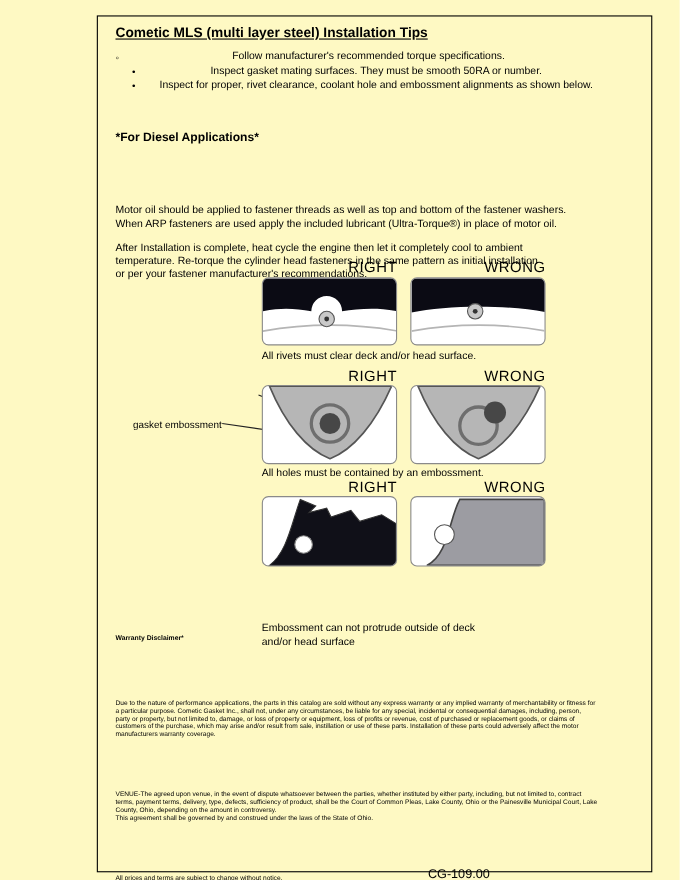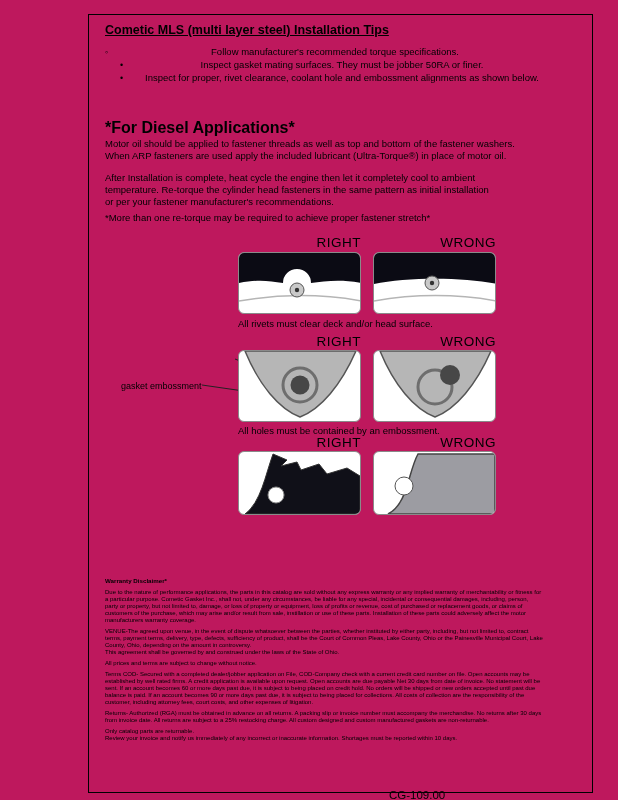--- a/index.html
+++ b/index.html
@@ -1,30 +1,30 @@
 <!DOCTYPE html>
 <html><head>
 <meta charset="utf-8">
 <style>
   * { margin:0; padding:0; box-sizing:border-box; }
   html,body { background:#fff; }
   body { width:618px; height:800px; font-family:"Liberation Sans", sans-serif; color:#000; }
-  .page { position:relative; width:618px; height:800px; background:#be185d; overflow:hidden; }
+  .page { position:relative; width:618px; height:800px; background:#fef9c3; overflow:hidden; }
   .frame { position:absolute; left:88px; top:14px; width:505px; height:779px; border:1px solid #000; }
-  .pre { white-space:pre-line; }
+  .pre { white-space:pre-line;margin-top:48px; }
 
   .title { position:absolute; left:16px; top:8px; font-size:12.5px; font-weight:bold; text-decoration:underline; }
 
   .tips { position:absolute; left:16px; top:31px; list-style:none; font-size:9.5px; line-height:12.8px; width:450px;text-align:center; }
   .l1 { position:relative; padding-left:10px; }
   .l1::before { content:"◦"; position:absolute; left:0; top:0; font-size:9px; }
   .l2 { position:relative; padding-left:10px; margin-left:14px; }
   .l2::before { content:"•"; position:absolute; left:1px; top:0; font-size:9px; }
 
-  .diesel-h { position:absolute; left:16px; top:104px; font-size:16px; font-weight:bold; }
+  .diesel-h { position:absolute; left:16px; top:104px; font-size:11px; font-weight:bold; }
   .para { position:absolute; left:16px; width:434px; font-size:9.5px; line-height:12px; }
   .p1 { top:123px; }
   .p2 { top:157px; }
   .note { top:197px; }
 
   .dg-label { position:absolute; width:123px; text-align:right; font-size:13.5px; letter-spacing:0.5px; }
   .panel { position:absolute; width:123px; border:1px solid #8a8a8a; border-radius:6px; overflow:hidden; background:#fff; }
   .panel svg { display:block; }
   .caption { position:absolute; left:149px; font-size:9.5px; line-height:11.5px; }
 
@@ -40,31 +40,30 @@
 </head>
 <body>
 
 <div class="page">
   <div class="frame">
 
     <h1 class="title">Cometic MLS (multi layer steel) Installation Tips</h1>
 
     <ul class="tips">
       <li class="l1">Follow manufacturer's recommended torque specifications.</li>
-      <li class="l2">Inspect gasket mating surfaces.  They must be jobber 50RA or finer.</li>
+      <li class="l2">Inspect gasket mating surfaces.  They must be smooth 50RA or number.</li>
       <li class="l2">Inspect for proper, rivet clearance, coolant hole and embossment alignments as shown below.</li>
     </ul>
 
     <h2 class="diesel-h">*For Diesel Applications*</h2>
     <p class="para p1 pre">Motor oil should be applied to fastener threads as well as top and bottom of the fastener washers.
 When ARP fasteners are used apply the included lubricant (Ultra-Torque®) in place of motor oil.</p>
     <p class="para p2 pre">After Installation is complete, heat cycle the engine then let it completely cool to ambient
 temperature. Re-torque the cylinder head fasteners in the same pattern as initial installation
 or per your fastener manufacturer's recommendations.</p>
-    <p class="para note">*More than one re-torque may be required to achieve proper fastener stretch*</p>
 
     <div class="dg-label" style="left:149px;top:220px">RIGHT</div>
     <div class="dg-label" style="left:284px;top:220px">WRONG</div>
 
     <div class="panel" style="left:149px;top:237px;height:62px">
       <svg width="123" height="62" viewBox="0 0 123 62">
         <path d="M0,0 H123 V30 C102,26 86,28 72,30 A14,14 0 0 0 44,30 C30,28 20,26 0,30 Z" fill="#0b0b14"></path>
         <path d="M0,48 C40,41 83,41 123,48" stroke="#b5b5b5" stroke-width="1.5" fill="none"></path>
         <circle cx="58" cy="37" r="7" fill="#c9c9c9" stroke="#555" stroke-width="1"></circle>
         <circle cx="58" cy="37" r="2.2" fill="#333"></circle>
@@ -114,20 +113,22 @@
         <path d="M34,2 L48,8 L42,14 L58,10 L62,18 L80,12 L88,22 L108,16 L121,24 V62 H6 C22,50 26,24 34,2 Z" fill="#101018" stroke="#333" stroke-width="1"></path>
         <circle cx="37" cy="43" r="8" fill="#fff" stroke="#888" stroke-width="1"></circle>
       </svg>
     </div>
     <div class="panel" style="left:284px;top:436px;height:64px">
       <svg width="123" height="64" viewBox="0 0 123 64">
         <path d="M44,2 L121,2 V62 H14 C34,52 34,20 44,2 Z" fill="#9c9ca2" stroke="#444" stroke-width="1.5"></path>
         <circle cx="30" cy="34" r="9" fill="#fff" stroke="#555" stroke-width="1"></circle>
       </svg>
     </div>
+    <div class="caption pre" style="top:503px;width:240px">Embossment can not protrude outside of deck
+and/or head surface</div>
 
     <div class="disc-h">Warranty Disclaimer*</div>
     <div class="fineprint">
       <p class="pre">Due to the nature of performance applications, the parts in this catalog are sold without any express warranty or any implied warranty of merchantability or fitness for a particular purpose.  Cometic Gasket Inc., shall not, under any circumstances, be liable for any special, incidental or consequential damages, including, person, party or property, but not limited to, damage, or loss of property or equipment, loss of profits or revenue, cost of purchased or replacement goods, or claims of customers of the purchase, which may arise and/or result from sale, instillation or use of these parts.  Installation of these parts could adversely affect the motor manufacturers warranty coverage.</p>
       <p class="pre">VENUE-The agreed upon venue, in the event of dispute whatsoever between the parties, whether instituted by either party, including, but not limited to, contract terms, payment terms, delivery, type, defects, sufficiency of product, shall be the Court of Common Pleas, Lake County, Ohio or the Painesville Municipal Court, Lake County, Ohio, depending on the amount in controversy.
 This agreement shall be governed by and construed under the laws of the State of Ohio.</p>
       <p class="pre">All prices and terms are subject to change without notice.</p>
       <p class="pre">Terms COD- Secured with a completed dealer/jobber application on File, COD-Company check with a current credit card number on file.  Open accounts may be established by well rated firms.  A credit application is available upon request.  Open accounts are due payable Net 30 days from date of invoice.  No statement will be sent.  If an account becomes 60 or more days past due, it is subject to being placed on credit hold.  No orders will be shipped or new orders accepted until past due balance is paid.  If an account becomes 90 or more days past due, it is subject to being placed for collections.  All costs of collection are the responsibility of the customer, including attorney fees, court costs, and other expenses of litigation.</p>
       <p class="pre">Returns- Authorized (RGA) must be obtained in advance on all returns.  A packing slip or invoice number must accompany the merchandise.  No returns after 30 days from invoice date.  All returns are subject to a 25% restocking charge.  All custom designed and custom manufactured gaskets are non-returnable.</p>
       <p class="pre">Only catalog parts are returnable.

